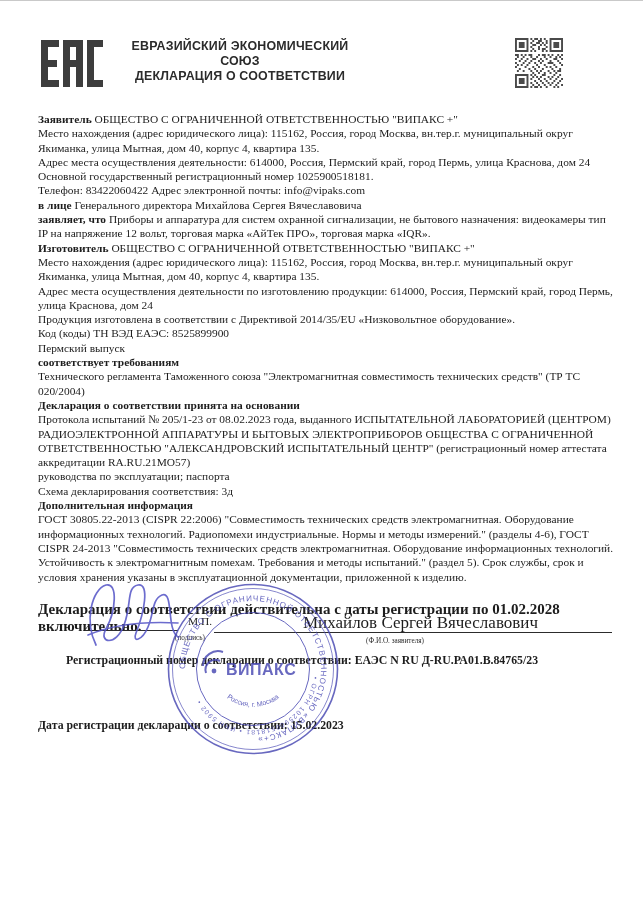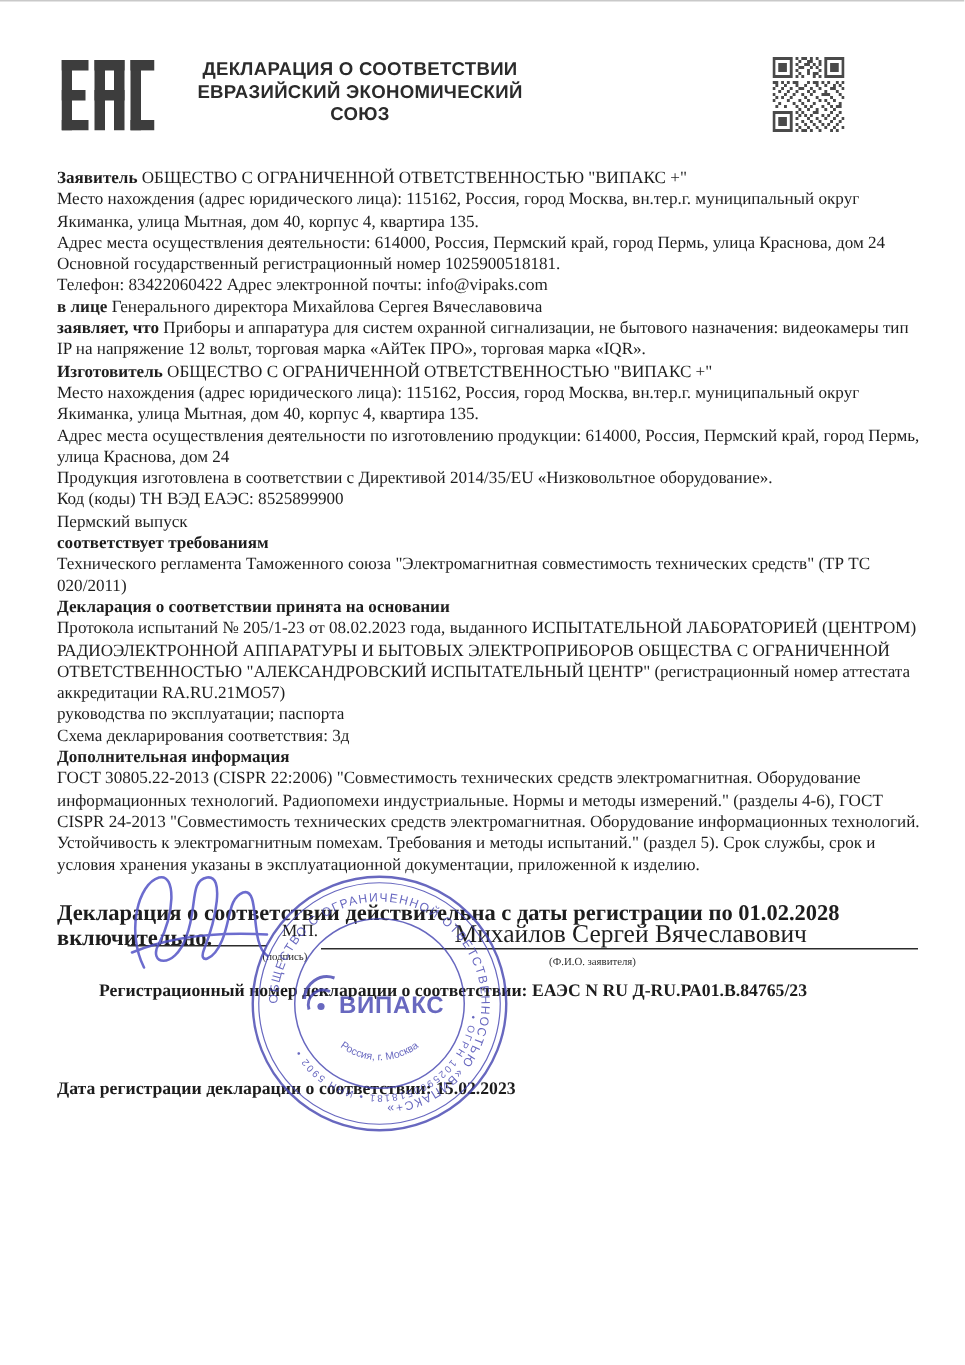--- a/index.html
+++ b/index.html
@@ -53,22 +53,22 @@
       <rect x="35" y="0" width="7" height="47"></rect>
     <rect x="22" y="0" width="20" height="7"></rect>
       <rect x="22" y="20" width="20" height="7"></rect>
     <rect x="46" y="0" width="7" height="47"></rect>
       <rect x="46" y="0" width="16" height="7"></rect>
     <rect x="46" y="40" width="16" height="7"></rect>
   </g>
 </svg>
 
 <div class="doc-title">
+  <div>ЕВРАЗИЙСКИЙ ЭКОНОМИЧЕСКИЙ СОЮЗ</div>
   <div>ДЕКЛАРАЦИЯ О СООТВЕТСТВИИ</div>
-  <div>ЕВРАЗИЙСКИЙ ЭКОНОМИЧЕСКИЙ СОЮЗ</div>
 </div>
 
 <svg class="qr" width="48" height="50" viewBox="0 0 25 25" preserveAspectRatio="none">
   <g fill="#4a4a4a">
     <rect x="0" y="0" width="7" height="7"></rect>
       <rect x="18" y="0" width="7" height="7"></rect>
       <rect x="0" y="18" width="7" height="7"></rect>
   </g>
   <g fill="#ffffff">
     <rect x="1" y="1" width="5" height="5"></rect>
@@ -91,21 +91,21 @@
   <p>Телефон: 83422060422 Адрес электронной почты: info@vipaks.com</p>
   <p><b>в лице</b> <span>Генерального директора Михайлова Сергея Вячеславовича</span></p>
   <p class="mt2"><b>заявляет, что</b> <span>Приборы и аппаратура для систем охранной сигнализации, не бытового назначения: видеокамеры тип IP на напряжение 12 вольт, торговая марка «АйТек ПРО», торговая марка «IQR».</span></p>
   <p><b>Изготовитель</b> <span>ОБЩЕСТВО С ОГРАНИЧЕННОЙ ОТВЕТСТВЕННОСТЬЮ "ВИПАКС +"</span></p>
   <p>Место нахождения (адрес юридического лица): 115162, Россия, город Москва, вн.тер.г. муниципальный округ Якиманка, улица Мытная, дом 40, корпус 4, квартира 135.</p>
   <p>Адрес места осуществления деятельности по изготовлению продукции: 614000, Россия, Пермский край, город Пермь, улица Краснова, дом 24</p>
   <p>Продукция изготовлена в соответствии с Директивой 2014/35/EU «Низковольтное оборудование».</p>
   <p>Код (коды) ТН ВЭД ЕАЭС: 8525899900</p>
   <p>Пермский выпуск</p>
   <p class="mt3"><b>соответствует требованиям</b></p>
-  <p>Технического регламента Таможенного союза "Электромагнитная совместимость технических средств" (ТР ТС 020/2011)</p>
+  <p>Технического регламента Таможенного союза "Электромагнитная совместимость технических средств" (ТР ТС 020/2004)</p>
   <p class="mt3"><b>Декларация о соответствии принята на основании</b></p>
   <p>Протокола испытаний № 205/1-23 от 08.02.2023 года, выданного ИСПЫТАТЕЛЬНОЙ ЛАБОРАТОРИЕЙ (ЦЕНТРОМ) РАДИОЭЛЕКТРОННОЙ АППАРАТУРЫ И БЫТОВЫХ ЭЛЕКТРОПРИБОРОВ ОБЩЕСТВА С ОГРАНИЧЕННОЙ ОТВЕТСТВЕННОСТЬЮ "АЛЕКСАНДРОВСКИЙ ИСПЫТАТЕЛЬНЫЙ ЦЕНТР" (регистрационный номер аттестата аккредитации RA.RU.21МО57)</p>
   <p>руководства по эксплуатации; паспорта</p>
   <p>Схема декларирования соответствия: 3д</p>
   <p class="mt3"><b>Дополнительная информация</b></p>
   <p>ГОСТ 30805.22-2013 (CISPR 22:2006) "Совместимость технических средств электромагнитная. Оборудование информационных технологий. Радиопомехи индустриальные. Нормы и методы измерений." (разделы 4-6), ГОСТ CISPR 24-2013 "Совместимость технических средств электромагнитная. Оборудование информационных технологий. Устойчивость к электромагнитным помехам. Требования и методы испытаний." (раздел 5). Срок службы, срок и условия хранения указаны в эксплуатационной документации, приложенной к изделию.</p>
 </div>
 
 <div class="abs validity">Декларация о соответствии действительна с даты регистрации по 01.02.2028 включительно.</div>
 

